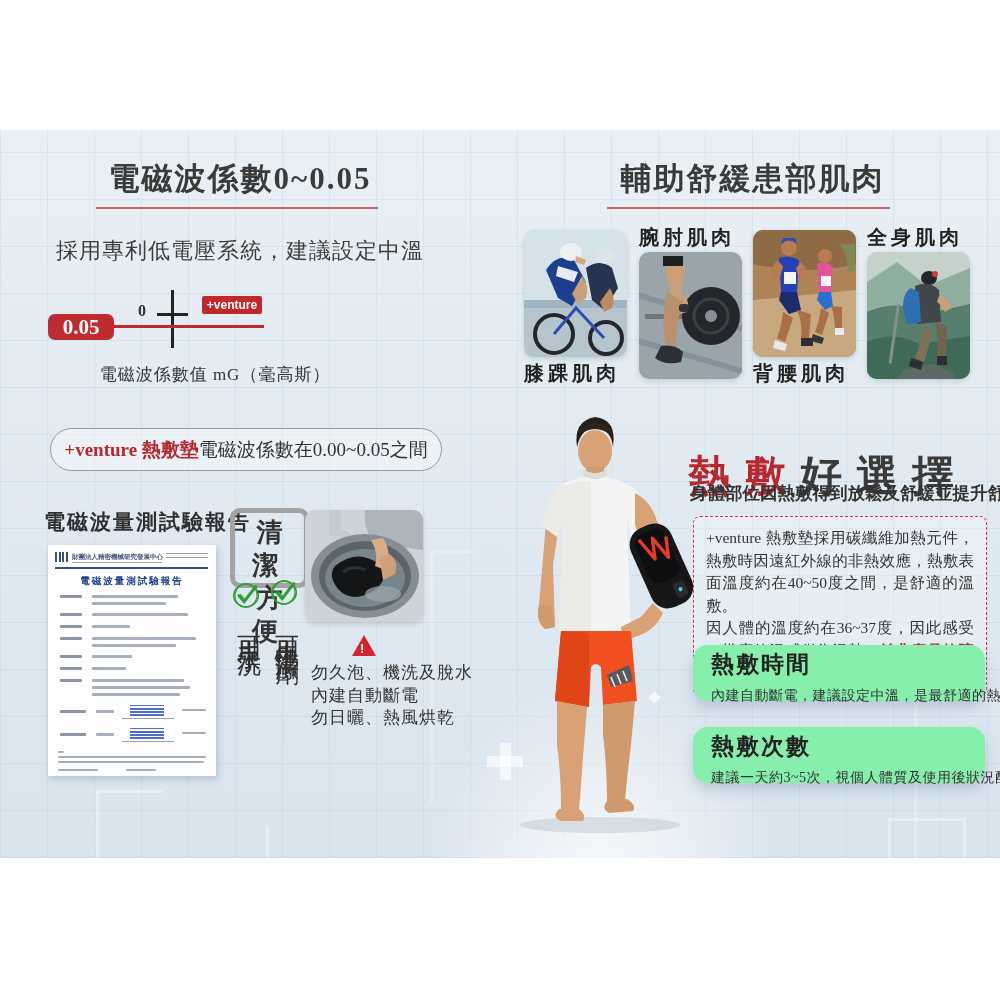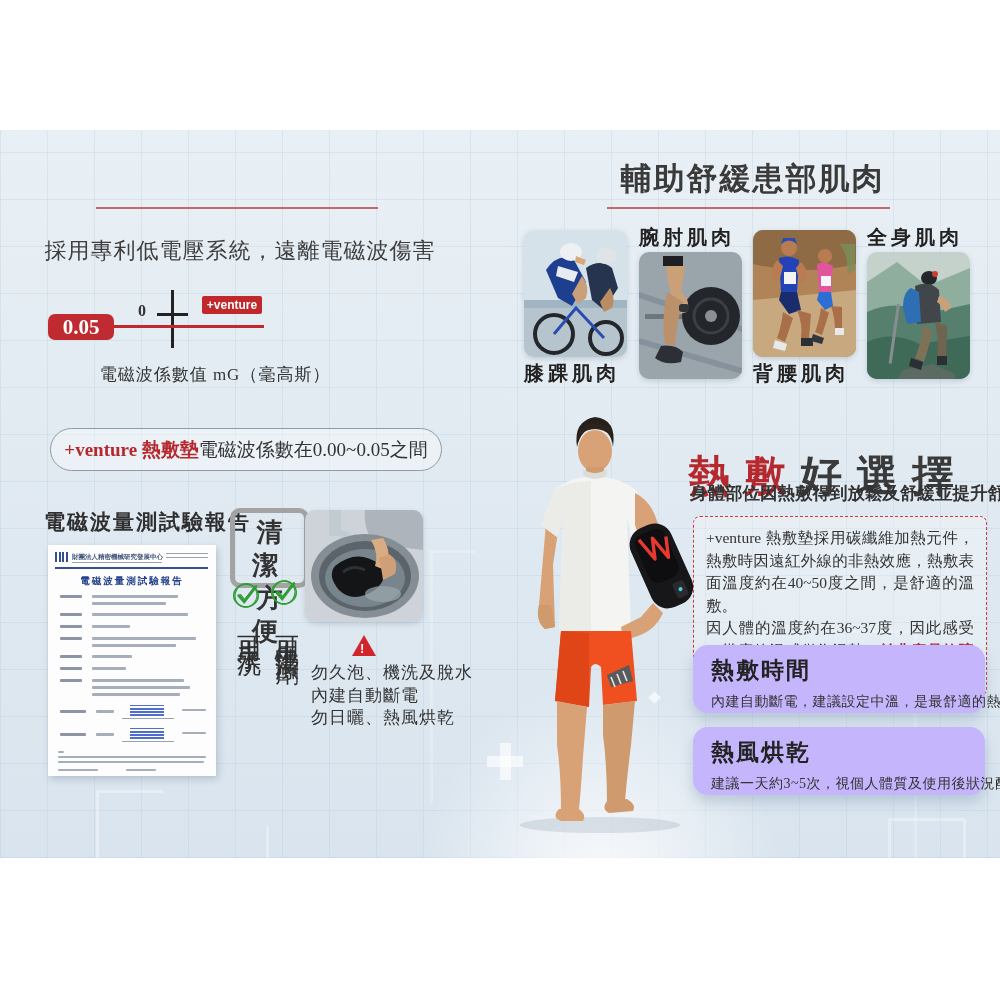--- a/index.html
+++ b/index.html
@@ -46,21 +46,21 @@
             font-size:26px;font-weight:bold;color:#333;line-height:33px;letter-spacing:9px;text-indent:9px;}
   .vtext{writing-mode:vertical-rl;text-orientation:upright;font-size:24px;color:#2f2f2f;letter-spacing:4px;white-space:nowrap;}
   .warnline{font-size:17px;color:#333;white-space:nowrap;letter-spacing:1px;}
   .phframe{border-radius:10px;overflow:hidden;box-shadow:0 2px 5px rgba(90,110,130,.25);}
   
   .mlabel{font-size:20px;color:#222;letter-spacing:4px;white-space:nowrap;font-weight:bold;}
   .heat-title{font-size:42px;font-weight:bold;letter-spacing:14px;white-space:nowrap;color:#3a3a3a;}
   .heat-sub{font-size:17.5px;font-weight:bold;color:#333;white-space:nowrap;}
   .dashedbox{border:1.6px dashed #cf3a3f;border-radius:7px;background:rgba(255,255,255,.25);
              font-size:15.5px;line-height:22.5px;color:#333;padding:10px 12px;text-align:justify;}
-  .card{background:#c4b5fd;border-radius:15px;box-shadow:0 7px 13px rgba(125,150,175,.38);padding:10px 18px;}
+  .card{background:#86efac;border-radius:15px;box-shadow:0 7px 13px rgba(125,150,175,.38);padding:4px 18px;}
   .card h3{margin:0;font-size:23px;color:#222;letter-spacing:2px;font-weight:bold;}
   .card p{margin:7px 0 0 0;font-size:14px;color:#333;letter-spacing:.5px;white-space:nowrap;}
   .tri{width:0;height:0;border-left:12px solid transparent;border-right:12px solid transparent;
        border-bottom:21px solid #d1252b;}
   .tri-ex{position:absolute;left:8px;top:6px;color:#fff;font-family:"Liberation Sans",sans-serif;
           font-weight:bold;font-size:13px;}
 </style>
 </head>
 <body>
 
@@ -71,22 +71,23 @@
     <div class="trace" style="left:96px;top:660px;width:64px;height:66px;border-right:none;opacity:.55;"></div>
     <div class="trace" style="left:208px;top:696px;width:58px;height:36px;border-left:none;border-top:none;opacity:.5;"></div>
     <div class="trace" style="left:888px;top:688px;width:72px;height:46px;border-bottom:none;opacity:.5;"></div>
     <div class="trace" style="left:840px;top:500px;width:74px;height:228px;border-left:none;border-bottom:none;opacity:.35;"></div>
     <div class="trace" style="left:430px;top:420px;width:42px;height:250px;border-right:none;border-bottom:none;opacity:.35;"></div>
     <div class="plusbar" style="left:487px;top:626px;width:36px;height:11px;opacity:.8;"></div>
     <div class="plusbar" style="left:500px;top:613px;width:11px;height:37px;opacity:.8;"></div>
     <div class="plusbar" style="left:650px;top:563px;width:9px;height:9px;transform:rotate(45deg);opacity:.85;"></div>
   </div>
 
+  <div class="abs h-title" style="left:40px;top:158px;width:400px;">電磁波係數0~0.05</div>
   <div class="abs underline" style="left:96px;top:207px;width:282px;"></div>
-  <div class="abs h-sub" style="left:30px;top:236px;width:420px;">採用專利低電壓系統，遠離電磁波傷害</div>
+  <div class="abs h-sub" style="left:30px;top:236px;width:420px;">採用專利低電壓系統，建議設定中溫</div>
 
   <div class="abs" style="left:40px;top:283px;width:420px;height:80px;">
     <div class="abs axis" style="left:131px;top:7px;width:2.5px;height:58px;"></div>
     <div class="abs axis" style="left:117px;top:30px;width:31px;height:2.5px;"></div>
     <div class="abs" style="left:98px;top:19px;font-size:16px;font-weight:bold;color:#333;">0</div>
     <div class="abs redline" style="left:72px;top:42px;width:152px;"></div>
     <div class="abs badge005" style="left:8px;top:31px;">0.05</div>
     <div class="abs ventbadge" style="left:162px;top:13px;">+venture</div>
 
   </div>
@@ -323,17 +324,17 @@
   <div class="abs dashedbox" style="left:693px;top:516px;width:268px;">
     <span>+venture 熱敷墊採用碳纖維加熱元件，熱敷時因遠紅外線的非熱效應，熱敷表面溫度約在40~50度之間，是舒適的溫敷。</span><br>
     <span>因人體的溫度約在36~37度，因此感受40幾度的溫感僅為溫熱，</span><span class="red" style="font-weight:bold;">並非產品故障不夠熱。</span>
   </div>
 
   <div class="abs card" style="left:693px;top:645px;width:256px;height:48px;">
     <h3>熱敷時間</h3>
     <p>內建自動斷電，建議設定中溫，是最舒適的熱敷溫度</p>
   </div>
   <div class="abs card" style="left:693px;top:727px;width:256px;height:48px;">
-    <h3>熱風烘乾</h3>
+    <h3>熱敷次數</h3>
     <p>建議一天約3~5次，視個人體質及使用後狀況酌量增減</p>
   </div>
 
 </div>
 
 </body></html>

